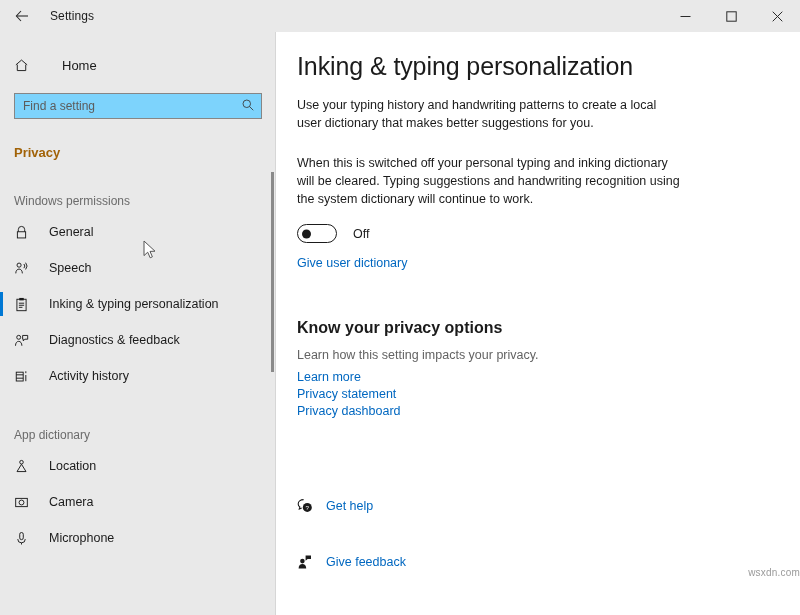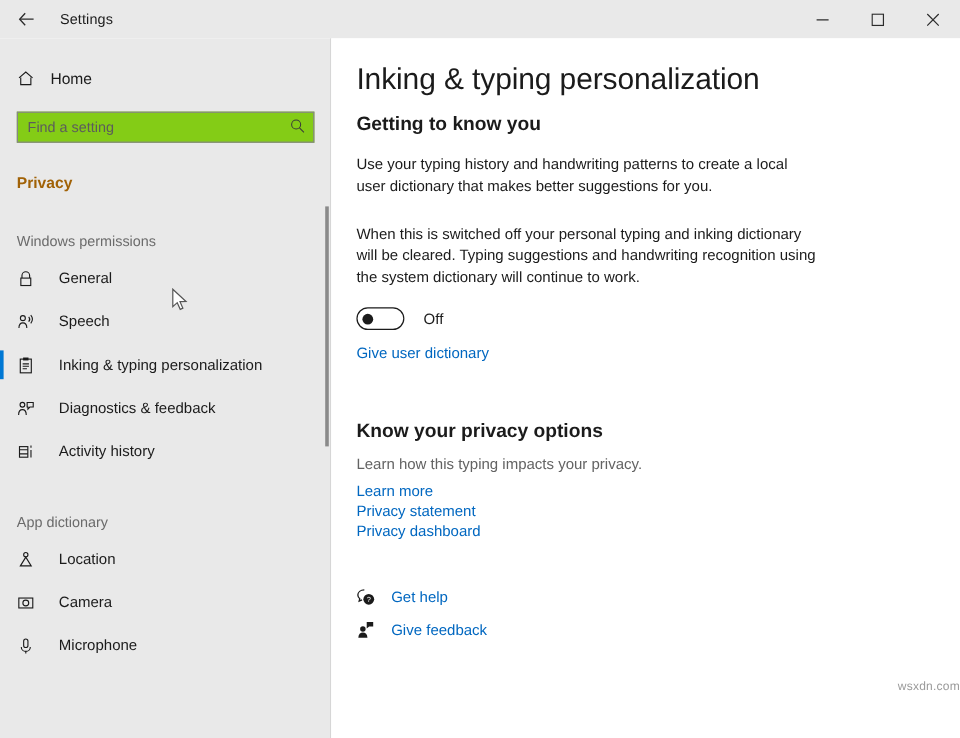--- a/index.html
+++ b/index.html
@@ -86,32 +86,32 @@
   .home-icon {
     width: 22px;
     display: flex;
     align-items: center;
     justify-content: flex-start;
     color: #1b1b1b;
   }
   .home-label {
     font-size: 13px;
     color: #1b1b1b;
-    margin-left: 6px;
+    margin-left: 26px;
   }
   .search-wrap {
     margin: 13px 14px 0 14px;
     position: relative;
   }
   .search-box {
     width: 100%;
     height: 26px;
     box-sizing: border-box;
     border: 1px solid #868686;
-    background: #84cc16;
+    background: #7dd3fc;
     font-family: "Liberation Sans", sans-serif;
     font-size: 12px;
     color: #474747;
     padding: 0 26px 0 8px;
     outline: none;
   }
   .search-box::placeholder { color: #5c5c5c; opacity: 1; }
   .search-icon {
     position: absolute;
     right: 7px; top: 5px;
@@ -254,20 +254,21 @@
     margin: 0;
     padding: 11px 0 0 21px;
   }
   .links-stack { padding: 8px 0 0 21px; }
   .links-stack .link { display: block; margin-bottom: 3px; }
   .help-block { padding: 37px 0 0 21px; }
   .help-row {
     display: flex;
     align-items: center;
     margin-bottom: 11px;
+    margin-top: 40px;
   }
   .help-icon {
     width: 20px;
     display: flex;
     align-items: center;
     justify-content: flex-start;
     color: #1b1b1b;
     flex: none;
   }
   .help-row .link { margin-left: 9px; }
@@ -438,39 +439,38 @@
     </div>
 
     <div class="scrollbar-track"></div>
   </div>
   <div class="sidebar-edge"></div>
 
   <div class="content">
 
     <h1 class="page-title">Inking &amp; typing personalization</h1>
 
-    <h2 class="sec-heading">Getting to know you</h2>
 
     <p class="para">Use your typing history and handwriting patterns to create a local user dictionary that makes better suggestions for you.</p>
 
     <p class="para second">When this is switched off your personal typing and inking dictionary will be cleared. Typing suggestions and handwriting recognition using the system dictionary will continue to work.</p>
 
     <div class="toggle-row">
       <div class="toggle">
         <span class="knob"></span>
       </div>
       <span class="toggle-label">Off</span>
     </div>
 
     <div class="link-row">
       <a class="link">Give user dictionary</a>
     </div>
 
     <h2 class="sec-heading2">Know your privacy options</h2>
-    <p class="sub-note">Learn how this typing impacts your privacy.</p>
+    <p class="sub-note">Learn how this setting impacts your privacy.</p>
 
     <div class="links-stack">
       <a class="link">Learn more</a>
       <a class="link">Privacy statement</a>
       <a class="link">Privacy dashboard</a>
     </div>
 
     <div class="help-block">
       <div class="help-row">
         <span class="help-icon">

